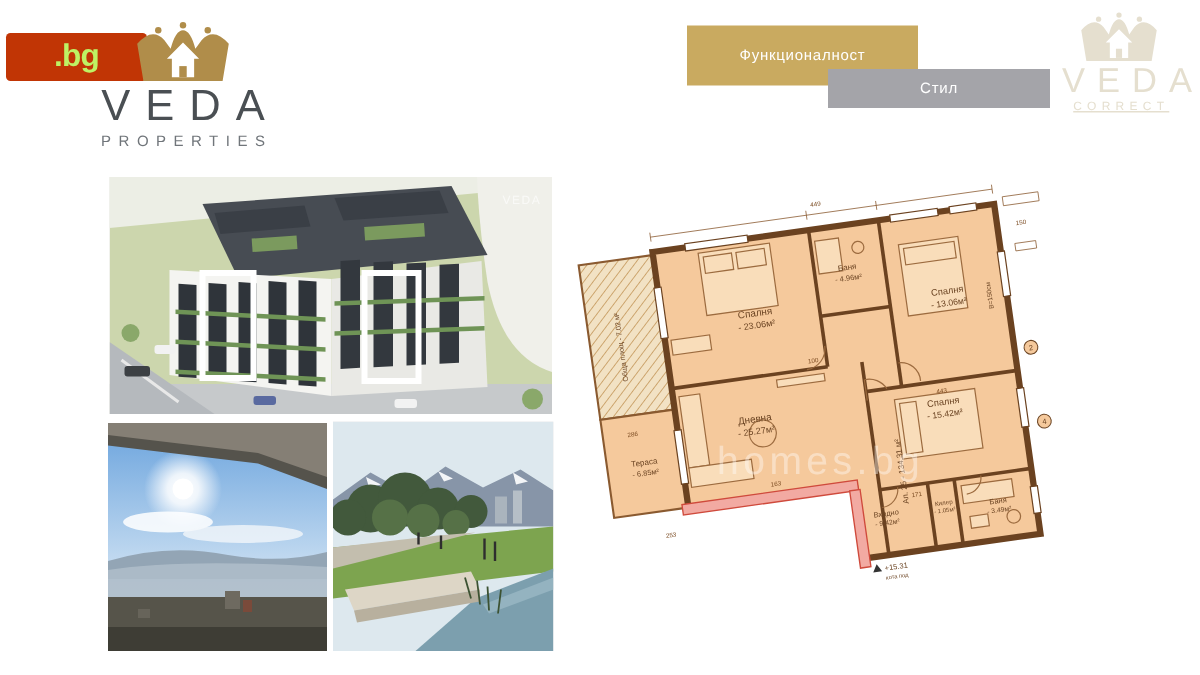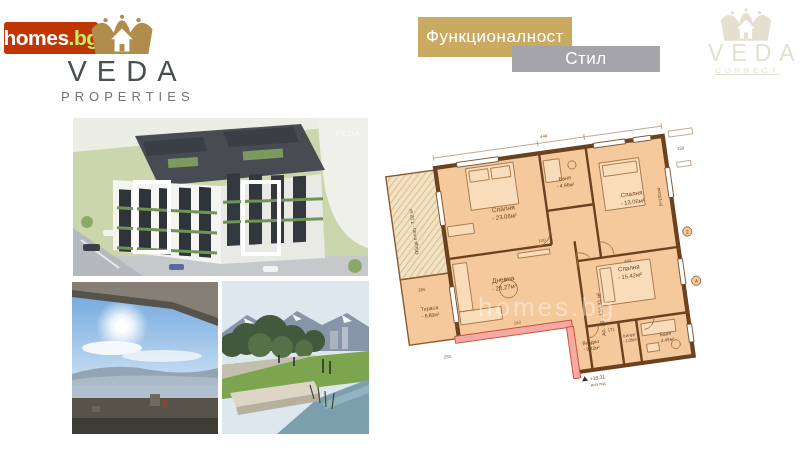--- a/index.html
+++ b/index.html
@@ -14,24 +14,24 @@
     left:4px;top:22px;width:94px;height:32px;background:#c13505;border-radius:3px;
     display:flex;align-items:center;justify-content:center;
     font-weight:bold;font-size:21px;color:#fff;letter-spacing:-0.5px;cursor:pointer;
   }
   .homes-suffix{color:#bef264;}
 
   
   .veda-logo{left:56px;top:14px;width:132px;text-align:center;color:#4a4f53;}
   .veda-logo .crown{display:block;margin:0 auto;}
   .veda-name{font-size:29px;letter-spacing:10px;padding-left:10px;line-height:1.05;}
-  .veda-sub{font-size:13px;letter-spacing:5px;padding-left:5px;color:#70757a;margin-top:3px;}
+  .veda-sub{font-size:10px;letter-spacing:5px;padding-left:5px;color:#70757a;margin-top:3px;}
 
   
-  .banner{display:flex;align-items:center;justify-content:center;color:#fff;font-size:17px;letter-spacing:0.5px;}
+  .banner{display:flex;align-items:center;justify-content:center;color:#fff;font-size:10px;letter-spacing:0.5px;margin-left:40px;}
   .banner-gold{left:418px;top:17px;width:154px;height:40px;background:#c9aa60;z-index:2;}
   .banner-gray{left:512px;top:46px;width:148px;height:26px;background:#a4a4a9;z-index:3;}
 
   
   .veda-correct{left:700px;top:8px;width:92px;text-align:center;color:#e5dfcf;}
   .veda-correct .vc-name{font-size:23px;letter-spacing:8px;padding-left:8px;line-height:1;}
   .veda-correct .vc-sub{font-size:8px;letter-spacing:3.5px;padding-left:3px;margin-top:1px;text-decoration:underline;}
 
   .img-frame{overflow:hidden;background:#eee;}
   .render{left:73px;top:118px;width:295px;height:158px;}
@@ -40,21 +40,20 @@
   .plan{left:378px;top:116px;width:412px;height:322px;}
 
   svg{display:block;}
   .plan-label{fill:#6b4423;}
   .dim{fill:#7a4a20;font-size:4.2px;}
 </style>
 </head>
 <body>
 
 <div class="abs homes-logo">
-  <span>homes</span>
     <span class="homes-suffix">.bg</span>
 </div>
 
 <div class="abs veda-logo">
   <svg class="crown" width="66" height="42" viewBox="0 0 80 50">
     <circle cx="20" cy="7" r="2.6" fill="#b08d4a"></circle>
     <circle cx="60" cy="7" r="2.6" fill="#b08d4a"></circle>
     <circle cx="40" cy="3" r="2.6" fill="#b08d4a"></circle>
     <path d="M8,48 L3,18 Q15,4 25,15 L30,22 Q34,7 40,7 Q46,7 50,22 L55,15 Q65,4 77,18 L72,48 Z" fill="#b08d4a"></path>
     <path d="M40,17 L53,30 L49,30 L49,45 L31,45 L31,30 L27,30 Z" fill="#ffffff"></path>

